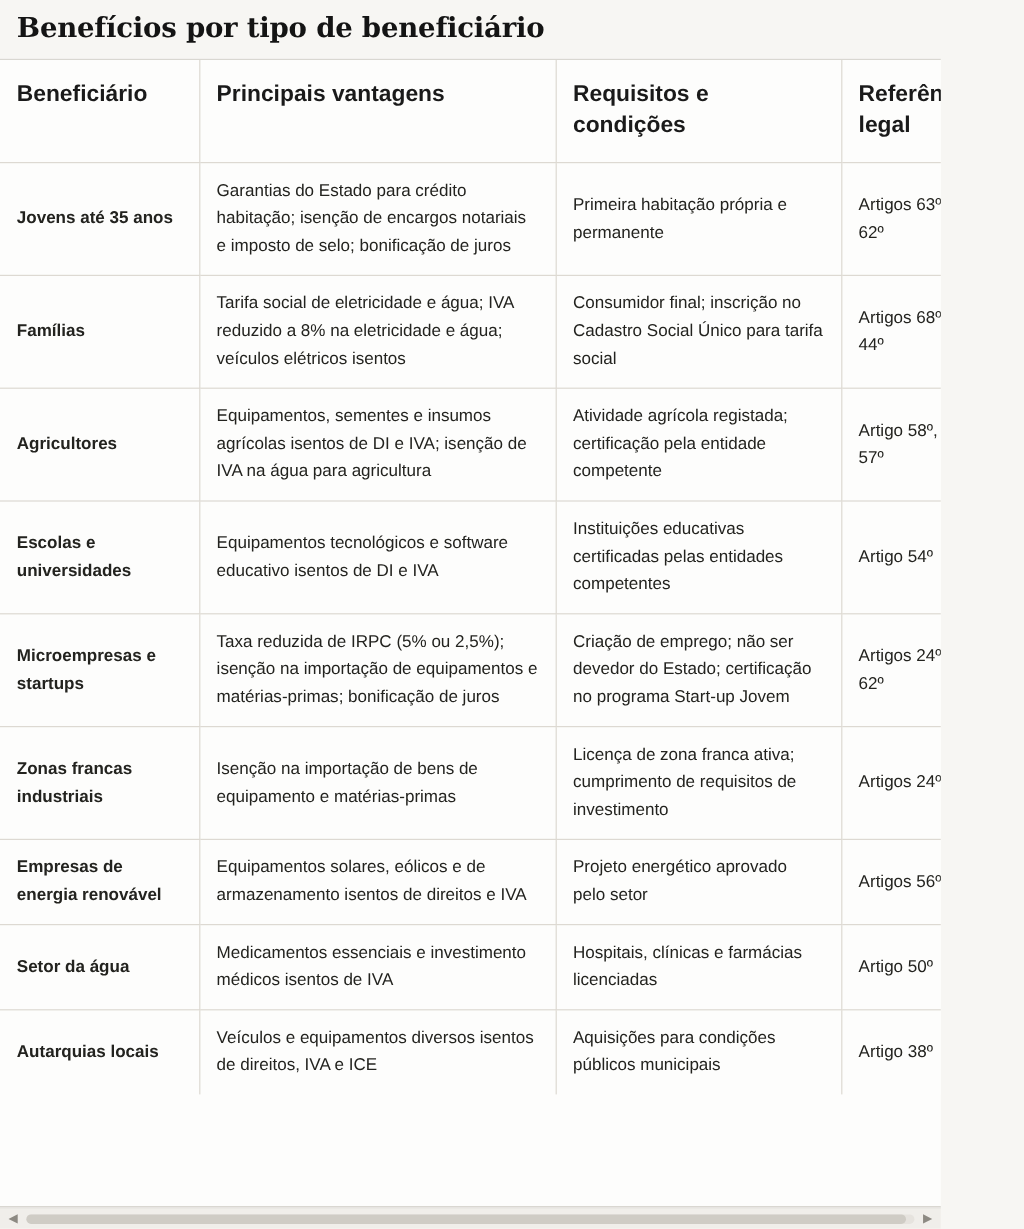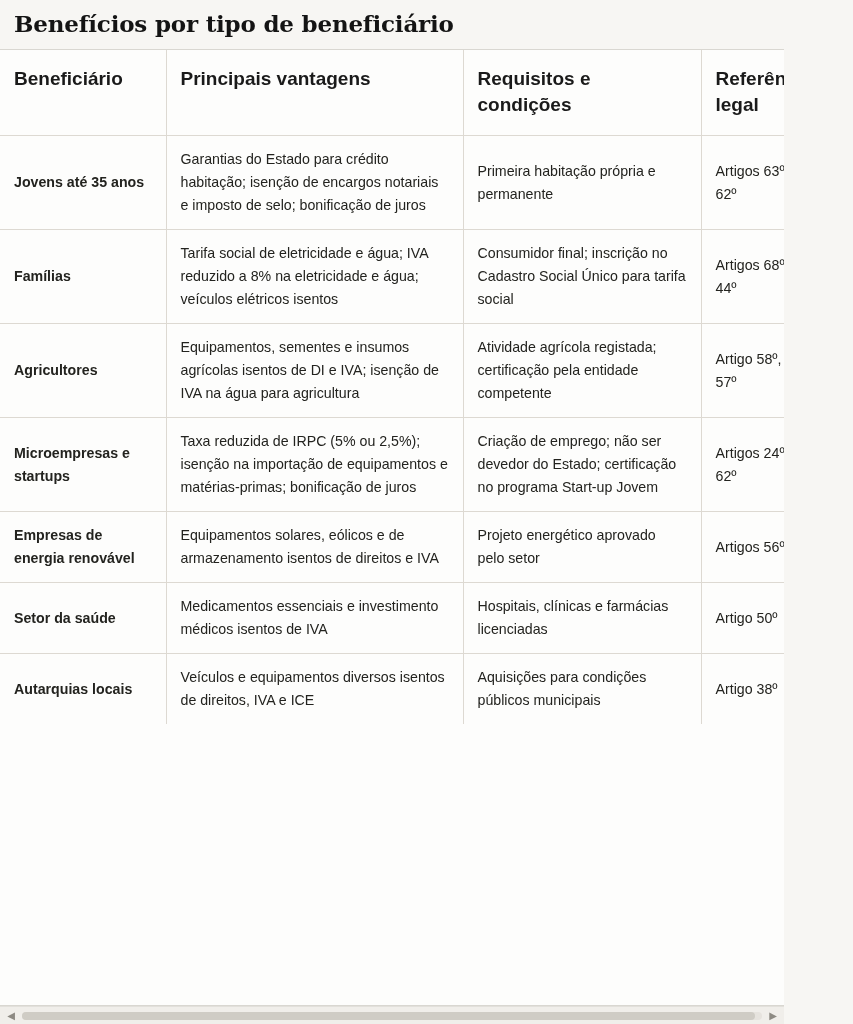--- a/index.html
+++ b/index.html
@@ -153,33 +153,45 @@
           <td>Consumidor final; inscrição no Cadastro Social Único para tarifa social</td>
           <td>Artigos 68º, 73º e 44º</td>
         </tr>
         <tr>
           <td class="rowhead">Agricultores</td>
           <td>Equipamentos, sementes e insumos agrícolas isentos de DI e IVA; isenção de IVA na água para agricultura</td>
           <td>Atividade agrícola registada; certificação pela entidade competente</td>
           <td>Artigo 58º, 59º e 57º</td>
         </tr>
         <tr>
+          <td class="rowhead">Escolas e universidades</td>
+          <td>Equipamentos tecnológicos e software educativo isentos de DI e IVA</td>
+          <td>Instituições educativas certificadas pelas entidades competentes</td>
+          <td>Artigo 54º</td>
+        </tr>
+        <tr>
           <td class="rowhead">Microempresas e startups</td>
           <td>Taxa reduzida de IRPC (5% ou 2,5%); isenção na importação de equipamentos e matérias-primas; bonificação de juros</td>
           <td>Criação de emprego; não ser devedor do Estado; certificação no programa Start-up Jovem</td>
           <td>Artigos 24º, 27º e 62º</td>
         </tr>
         <tr>
+          <td class="rowhead">Zonas francas industriais</td>
+          <td>Isenção na importação de bens de equipamento e matérias-primas</td>
+          <td>Licença de zona franca ativa; cumprimento de requisitos de investimento</td>
+          <td>Artigos 24º e CBF</td>
+        </tr>
+        <tr>
           <td class="rowhead">Empresas de energia renovável</td>
           <td>Equipamentos solares, eólicos e de armazenamento isentos de direitos e IVA</td>
           <td>Projeto energético aprovado pelo setor</td>
           <td>Artigos 56º e 38º</td>
         </tr>
         <tr>
-          <td class="rowhead">Setor da saúde</td>
+          <td class="rowhead">Setor da água</td>
           <td>Medicamentos essenciais e investimento médicos isentos de IVA</td>
           <td>Hospitais, clínicas e farmácias licenciadas</td>
           <td>Artigo 50º</td>
         </tr>
         <tr>
           <td class="rowhead">Autarquias locais</td>
           <td>Veículos e equipamentos diversos isentos de direitos, IVA e ICE</td>
           <td>Aquisições para condições públicos municipais</td>
           <td>Artigo 38º</td>
         </tr>

